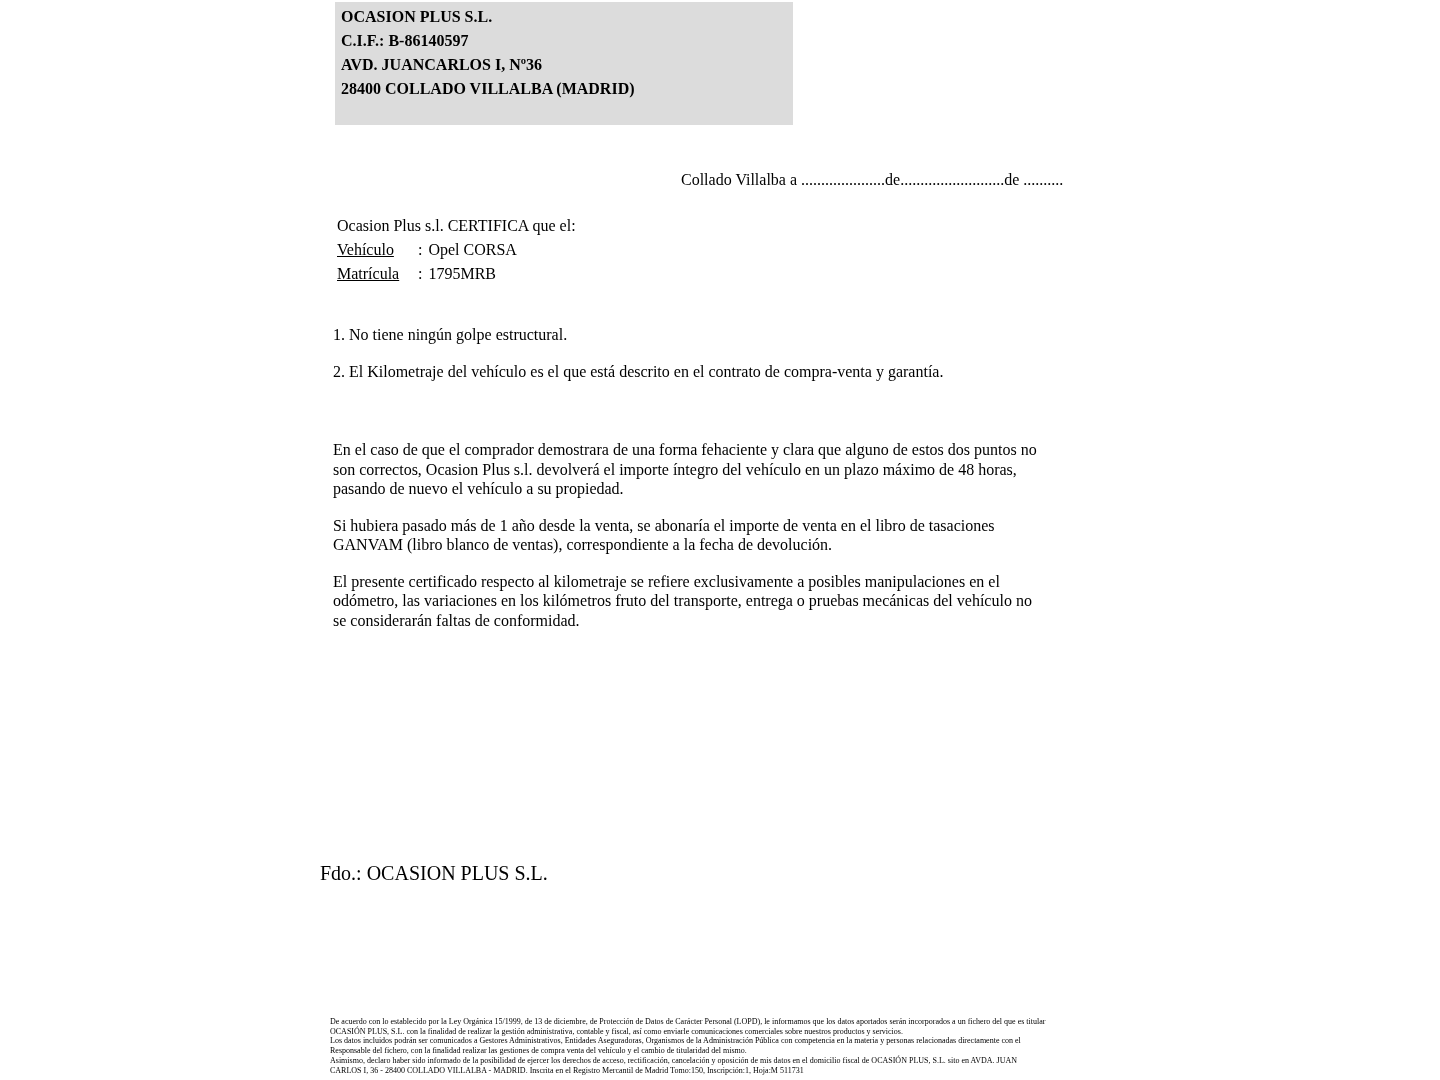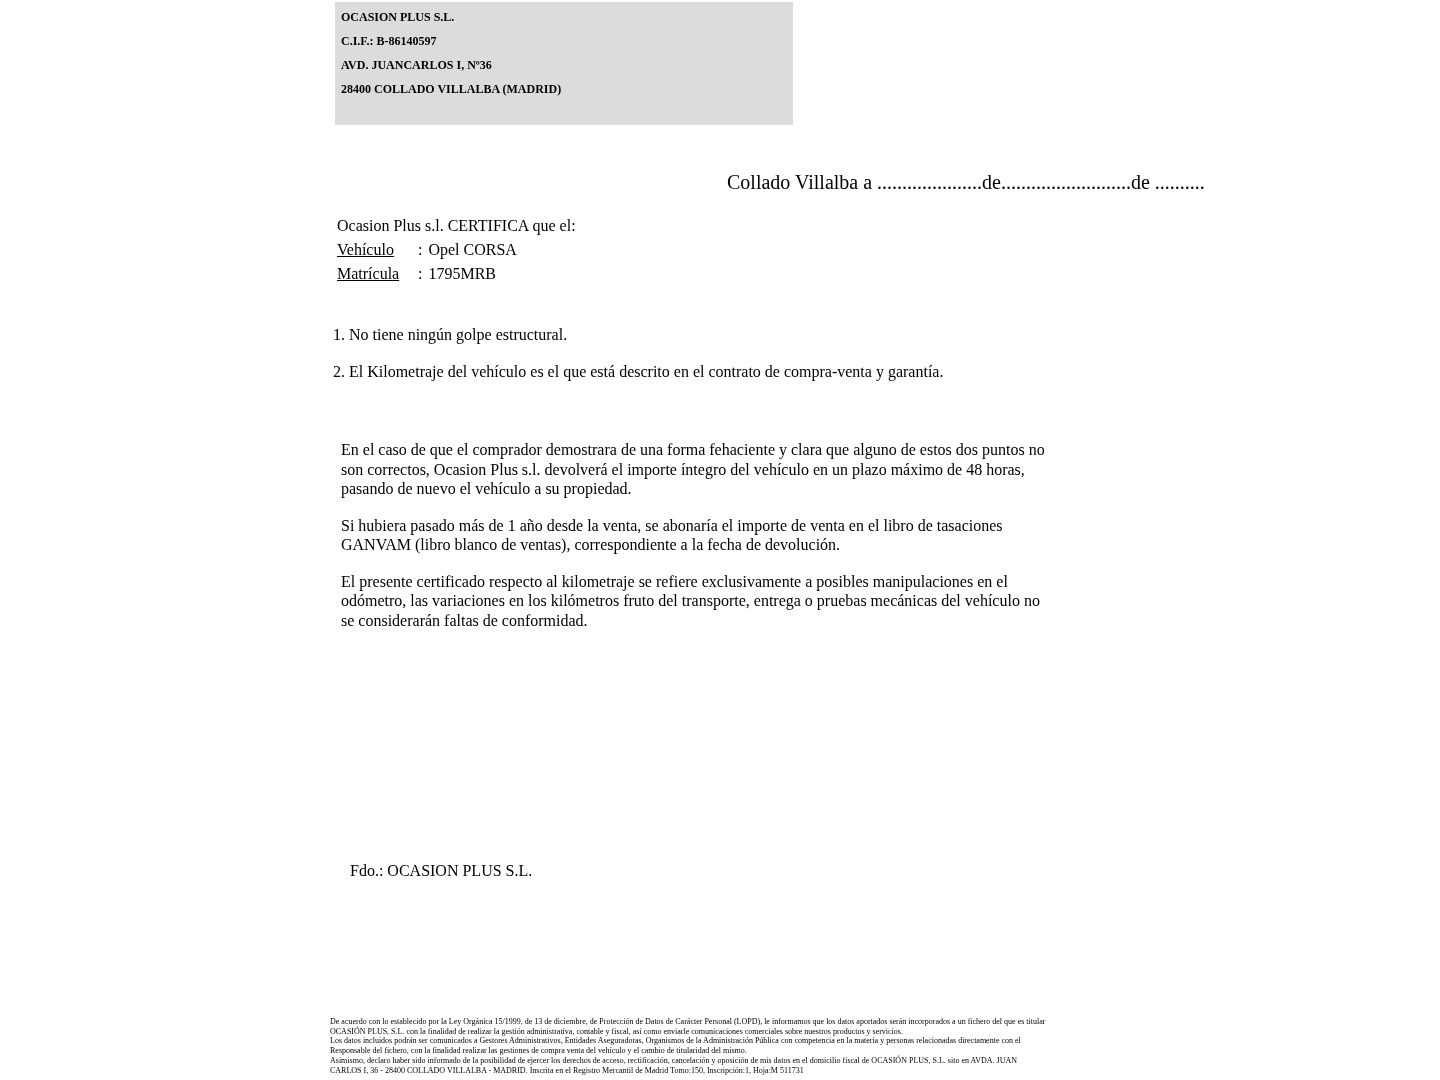--- a/index.html
+++ b/index.html
@@ -19,31 +19,30 @@
   
   .letterhead {
     position: absolute;
     left: 335px;
     top: 2px;
     width: 458px;
     height: 123px;
     background: #dcdcdc;
     padding: 3px 8px 10px 6px;
     font-weight: bold;
-    font-size: 12px;
+    font-size: 16px;
     line-height: 24px;
   }
   
   .dateline {
     position: absolute;
     left: 681px;
     top: 171px;
-    font-size: 20px;
+    font-size: 16px;
     white-space: nowrap;
-    margin-left: 46px;
   }
   
   .cert-block {
     position: absolute;
     left: 337px;
     top: 214px;
     font-size: 16px;
     line-height: 24px;
   }
   .field-row .field-label {
@@ -70,32 +69,31 @@
     line-height: 19.5px;
   }
   
   .paragraphs {
     position: absolute;
     left: 333px;
     top: 440px;
     width: 830px;
     font-size: 16px;
     line-height: 19.5px;
-    margin-left: 8px;
   }
   .paragraphs .para {
     white-space: pre-line;
     margin-bottom: 17px;
   }
   
   .signature {
     position: absolute;
-    left: 350px;
+    left: 320px;
     top: 862px;
-    font-size: 16px;
+    font-size: 20px;
   }
   
   .legal {
     position: absolute;
     left: 330px;
     top: 1017px;
     width: 790px;
     font-size: 8px;
     line-height: 9.7px;
     white-space: pre-line;

